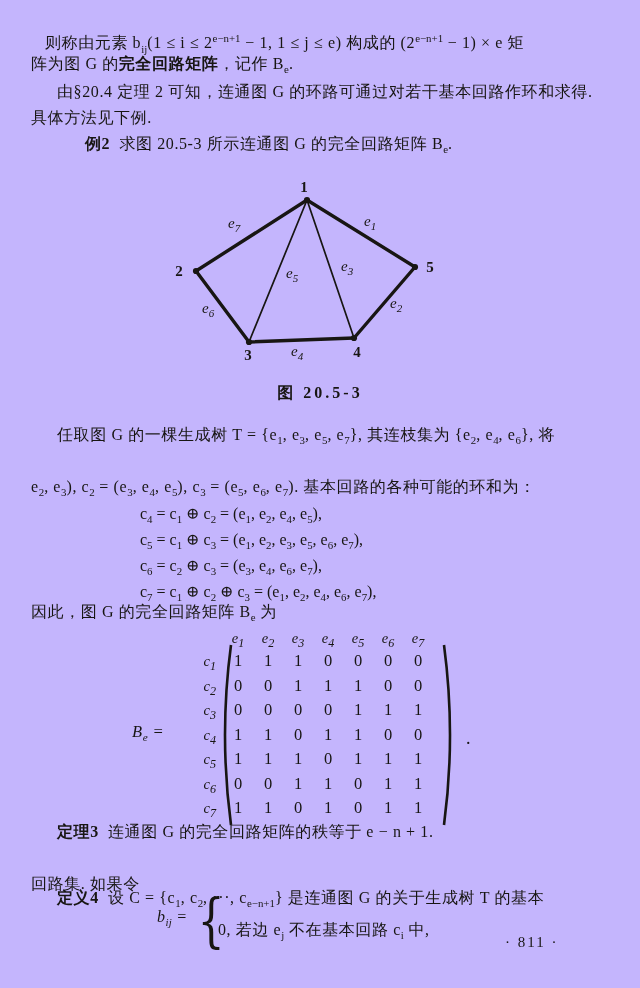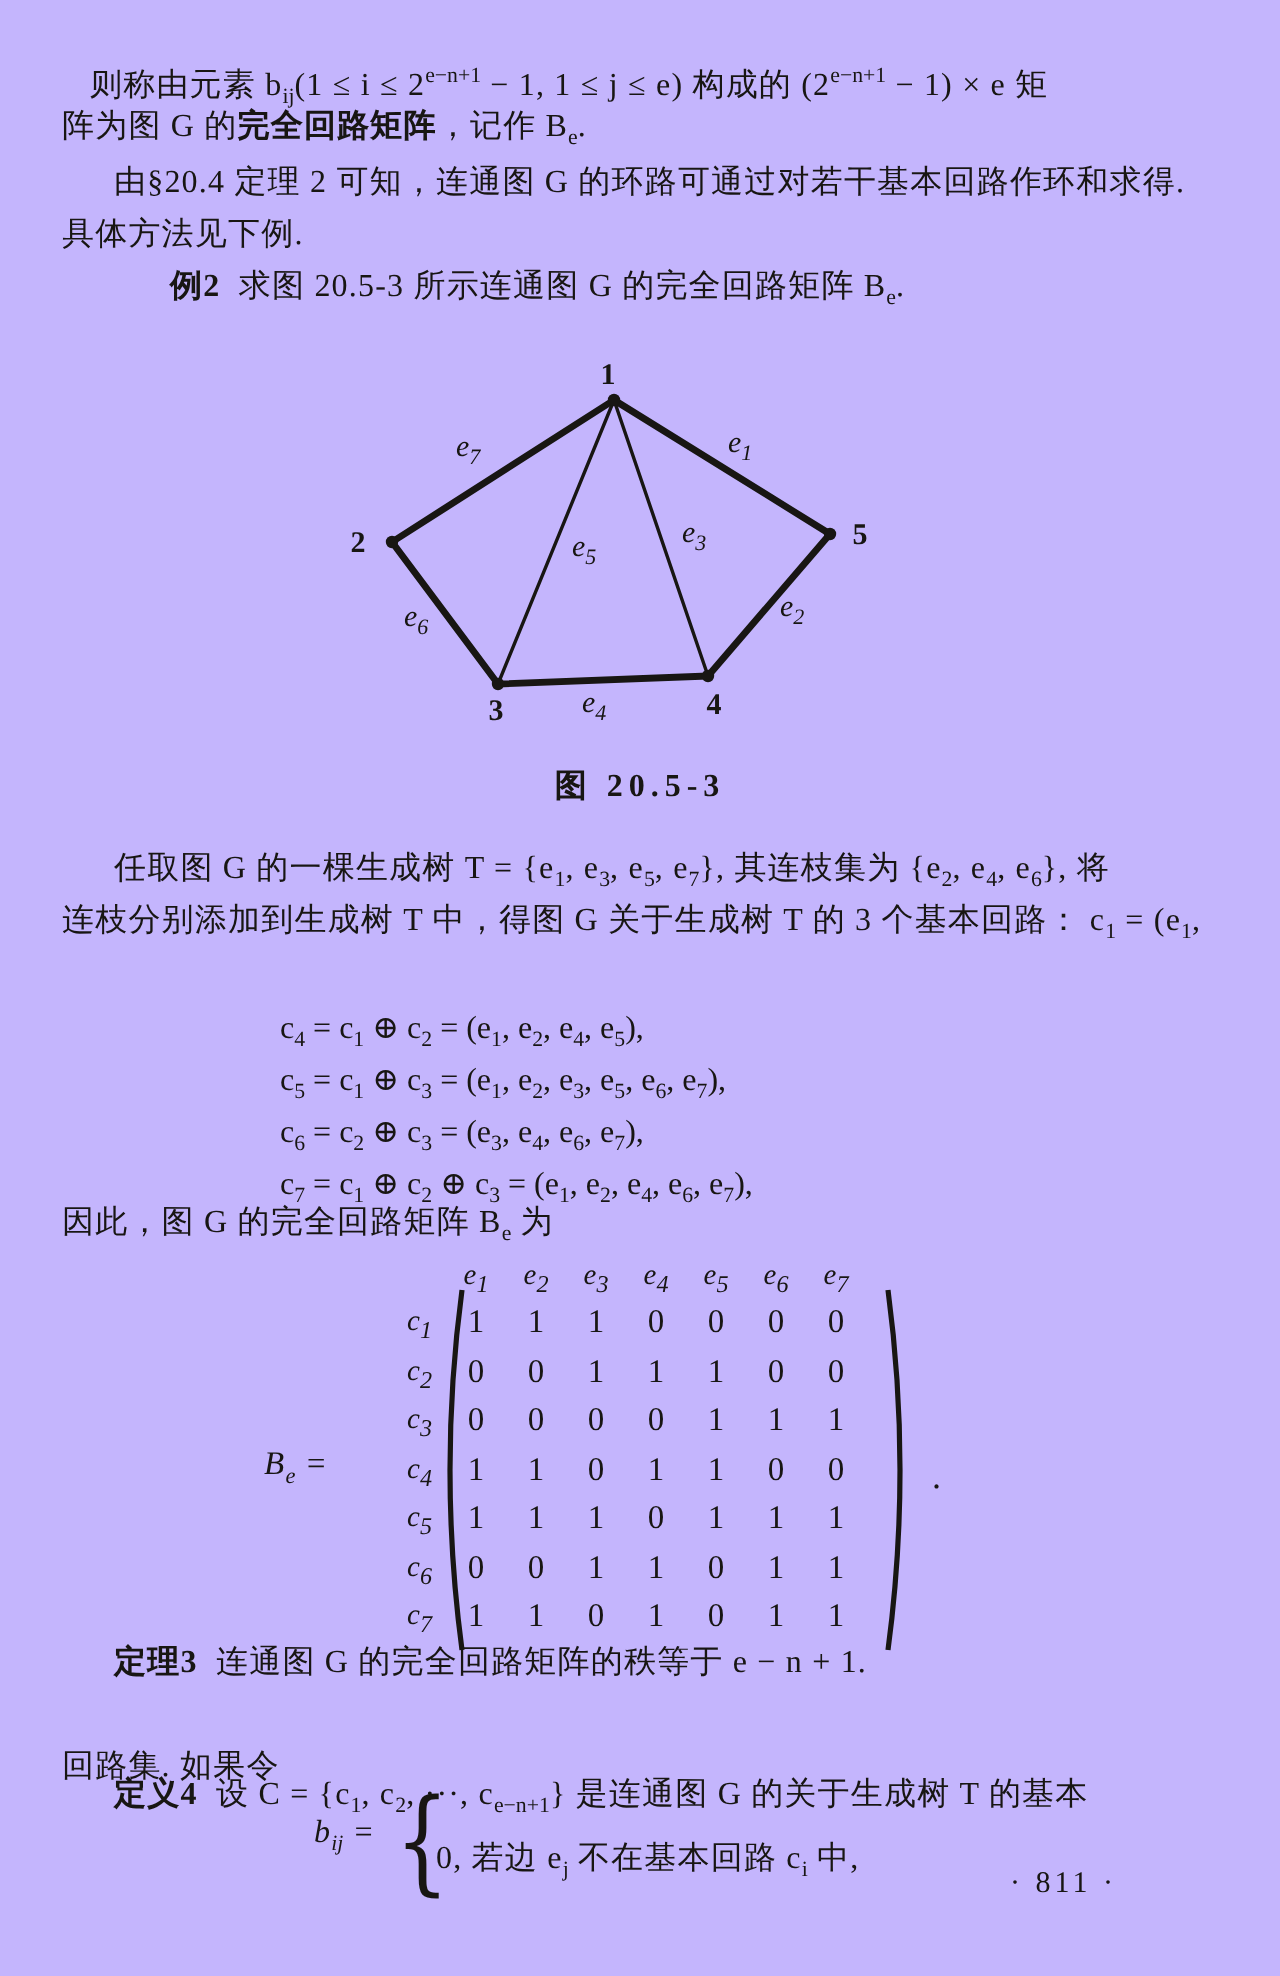--- a/index.html
+++ b/index.html
@@ -59,21 +59,21 @@
       <text x="364" y="48" font-size="15" font-style="italic" fill="#181613">e<tspan dy="4" font-size="11">1</tspan></text>
       <text x="286" y="100" font-size="15" font-style="italic" fill="#181613">e<tspan dy="4" font-size="11">5</tspan></text>
       <text x="341" y="93" font-size="15" font-style="italic" fill="#181613">e<tspan dy="4" font-size="11">3</tspan></text>
       <text x="202" y="135" font-size="15" font-style="italic" fill="#181613">e<tspan dy="4" font-size="11">6</tspan></text>
       <text x="390" y="130" font-size="15" font-style="italic" fill="#181613">e<tspan dy="4" font-size="11">2</tspan></text>
       <text x="291" y="178" font-size="15" font-style="italic" fill="#181613">e<tspan dy="4" font-size="11">4</tspan></text>
     </svg>
   <div class="caption" style="top:383px;">图  20.5-3</div>
 
   <div class="ln" style="top:425px;left:57px;">任取图 G 的一棵生成树 T = {e<sub>1</sub>, e<sub>3</sub>, e<sub>5</sub>, e<sub>7</sub>}, 其连枝集为 {e<sub>2</sub>, e<sub>4</sub>, e<sub>6</sub>}, 将</div>
-  <div class="ln" style="top:451px;left:31px;">连枝分别添加到生成树 T 中，得图 G 关于生成树 T 的 3 个基本回路：  c<sub>1</sub> = (e<sub>1</sub>,</div>
+  <div class="ln" style="top:477px;left:31px;">e<sub>2</sub>, e<sub>3</sub>), c<sub>2</sub> = (e<sub>3</sub>, e<sub>4</sub>, e<sub>5</sub>), c<sub>3</sub> = (e<sub>5</sub>, e<sub>6</sub>, e<sub>7</sub>). 基本回路的各种可能的环和为：</div>
 
   <div id="equations"></div>
 
   <div class="ln" style="top:602px;left:31px;">因此，图 G 的完全回路矩阵 B<sub>e</sub> 为</div>
 
   <div class="ln it" style="top:722px;left:132px;font-size:16.5px;">B<sub>e</sub> =</div>
   <div id="mx-rowlabels" class="mx-rowlabels" style="top:650px;left:190px;">
       <div>c<sub>1</sub></div>
       <div>c<sub>2</sub></div>
       <div>c<sub>3</sub></div>

